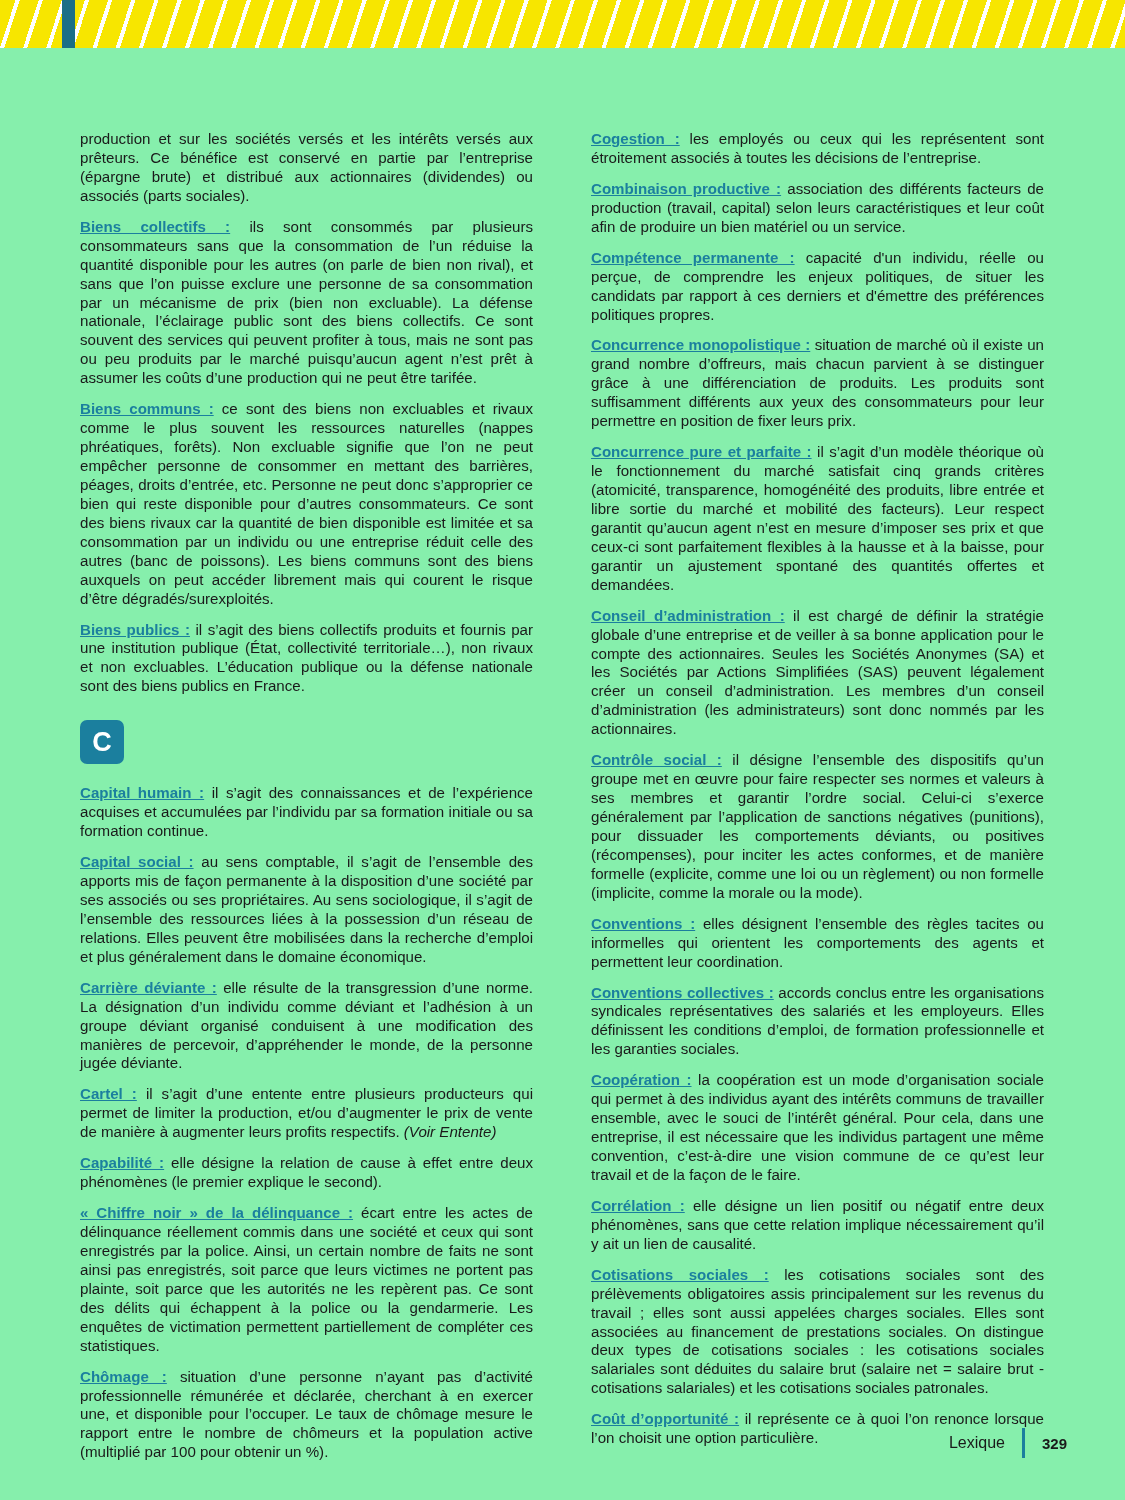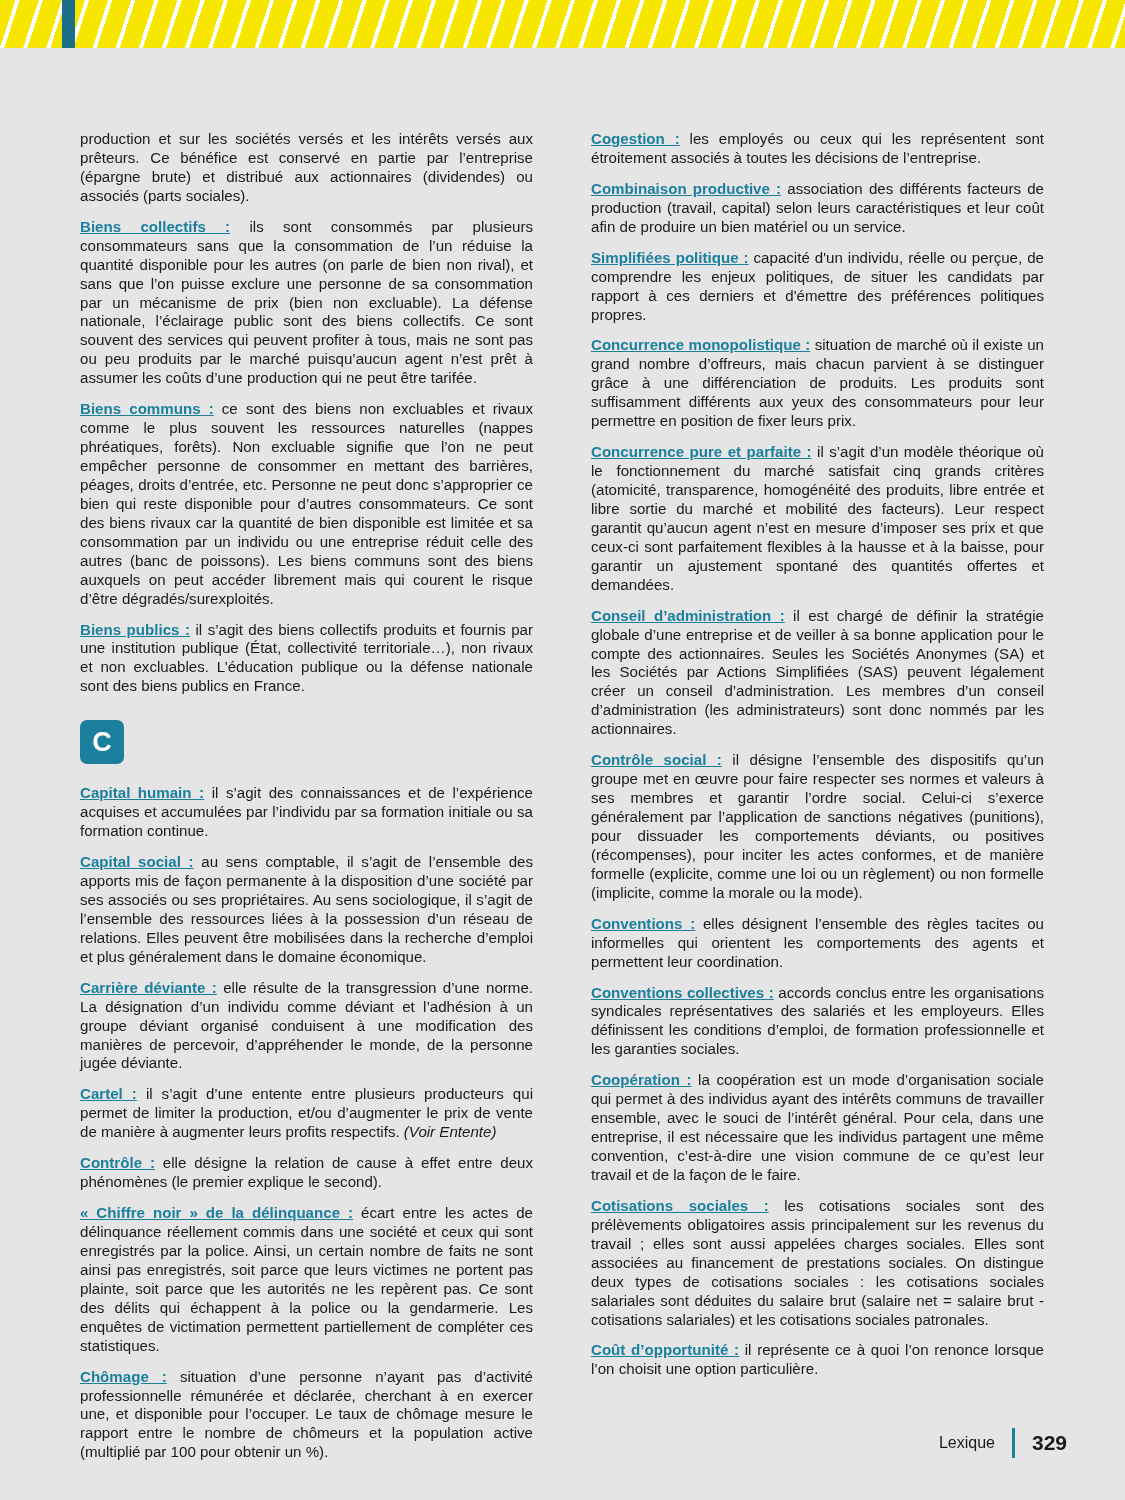--- a/index.html
+++ b/index.html
@@ -4,21 +4,21 @@
 <style>
   html, body {
     margin: 0;
     padding: 0;
     background: #ffffff;
   }
   .page {
     position: relative;
     width: 1125px;
     height: 1500px;
-    background: #e5e5e5;
+    background: #86efac;
     font-family: "Liberation Sans", sans-serif;
     overflow: hidden;
   }
   
   .top-band {
     position: absolute;
     top: 0;
     left: 0;
     width: 1125px;
     height: 48px;
@@ -104,21 +104,21 @@
     font-size: 16px;
     color: #1a1a1a;
   }
   .footer .sep {
     width: 3px;
     height: 30px;
     background: #1b7f9e;
     display: block;
   }
   .footer .pagenum {
-    font-size: 21px;
+    font-size: 15px;
     font-weight: bold;
     color: #1a1a1a;
   }
 </style>
 </head>
 <body>
 
 <div class="page">
 
   <div class="top-band">
@@ -141,50 +141,51 @@
 
 
       <p class="entry"><span class="term">Capital humain :</span><span> il s’agit des connaissances et de l’expérience acquises et accumulées par l’individu par sa formation initiale ou sa formation continue.</span></p>
 
       <p class="entry"><span class="term">Capital social :</span><span> au sens comptable, il s’agit de l’ensemble des apports mis de façon permanente à la disposition d’une société par ses associés ou ses propriétaires. Au sens sociologique, il s’agit de l’ensemble des ressources liées à la possession d’un réseau de relations. Elles peuvent être mobilisées dans la recherche d’emploi et plus généralement dans le domaine économique.</span></p>
 
       <p class="entry"><span class="term">Carrière déviante :</span><span> elle résulte de la transgression d’une norme. La désignation d’un individu comme déviant et l’adhésion à un groupe déviant organisé conduisent à une modification des manières de percevoir, d’appréhender le monde, de la personne jugée déviante.</span></p>
 
       <p class="entry"><span class="term">Cartel :</span><span> il s’agit d’une entente entre plusieurs producteurs qui permet de limiter la production, et/ou d’augmenter le prix de vente de manière à augmenter leurs profits respectifs. </span><span class="italic">(Voir Entente)</span></p>
 
-      <p class="entry"><span class="term">Contrôle :</span><span> elle désigne la relation de cause à effet entre deux phénomènes (le premier explique le second).</span></p>
+      <p class="entry"><span class="term">Capabilité :</span><span> elle désigne la relation de cause à effet entre deux phénomènes (le premier explique le second).</span></p>
 
 
       <p class="entry"><span class="term">« Chiffre noir » de la délinquance :</span><span> écart entre les actes de délinquance réellement commis dans une société et ceux qui sont enregistrés par la police. Ainsi, un certain nombre de faits ne sont ainsi pas enregistrés, soit parce que leurs victimes ne portent pas plainte, soit parce que les autorités ne les repèrent pas. Ce sont des délits qui échappent à la police ou la gendarmerie. Les enquêtes de victimation permettent partiellement de compléter ces statistiques.</span></p>
 
       <p class="entry"><span class="term">Chômage :</span><span> situation d’une personne n’ayant pas d’activité professionnelle rémunérée et déclarée, cherchant à en exercer une, et disponible pour l’occuper. Le taux de chômage mesure le rapport entre le nombre de chômeurs et la population active (multiplié par 100 pour obtenir un %).</span></p>
     </div>
 
     <div class="col">
       <p class="entry"><span class="term">Cogestion :</span><span> les employés ou ceux qui les représentent sont étroitement associés à toutes les décisions de l’entreprise.</span></p>
 
       <p class="entry"><span class="term">Combinaison productive :</span><span> association des différents facteurs de production (travail, capital) selon leurs caractéristiques et leur coût afin de produire un bien matériel ou un service.</span></p>
 
-      <p class="entry"><span class="term">Simplifiées politique :</span><span> capacité d'un individu, réelle ou perçue, de comprendre les enjeux politiques, de situer les candidats par rapport à ces derniers et d'émettre des préférences politiques propres.</span></p>
+      <p class="entry"><span class="term">Compétence permanente :</span><span> capacité d'un individu, réelle ou perçue, de comprendre les enjeux politiques, de situer les candidats par rapport à ces derniers et d'émettre des préférences politiques propres.</span></p>
 
       <p class="entry"><span class="term">Concurrence monopolistique :</span><span> situation de marché où il existe un grand nombre d’offreurs, mais chacun parvient à se distinguer grâce à une différenciation de produits. Les produits sont suffisamment différents aux yeux des consommateurs pour leur permettre en position de fixer leurs prix.</span></p>
 
       <p class="entry"><span class="term">Concurrence pure et parfaite :</span><span> il s’agit d’un modèle théorique où le fonctionnement du marché satisfait cinq grands critères (atomicité, transparence, homogénéité des produits, libre entrée et libre sortie du marché et mobilité des facteurs). Leur respect garantit qu’aucun agent n’est en mesure d’imposer ses prix et que ceux-ci sont parfaitement flexibles à la hausse et à la baisse, pour garantir un ajustement spontané des quantités offertes et demandées.</span></p>
 
       <p class="entry"><span class="term">Conseil d’administration :</span><span> il est chargé de définir la stratégie globale d’une entreprise et de veiller à sa bonne application pour le compte des actionnaires. Seules les Sociétés Anonymes (SA) et les Sociétés par Actions Simplifiées (SAS) peuvent légalement créer un conseil d’administration. Les membres d’un conseil d’administration (les administrateurs) sont donc nommés par les actionnaires.</span></p>
 
 
       <p class="entry"><span class="term">Contrôle social :</span><span> il désigne l’ensemble des dispositifs qu’un groupe met en œuvre pour faire respecter ses normes et valeurs à ses membres et garantir l’ordre social. Celui-ci s’exerce généralement par l’application de sanctions négatives (punitions), pour dissuader les comportements déviants, ou positives (récompenses), pour inciter les actes conformes, et de manière formelle (explicite, comme une loi ou un règlement) ou non formelle (implicite, comme la morale ou la mode).</span></p>
 
       <p class="entry"><span class="term">Conventions :</span><span> elles désignent l’ensemble des règles tacites ou informelles qui orientent les comportements des agents et permettent leur coordination.</span></p>
 
       <p class="entry"><span class="term">Conventions collectives :</span><span> accords conclus entre les organisations syndicales représentatives des salariés et les employeurs. Elles définissent les conditions d’emploi, de formation professionnelle et les garanties sociales.</span></p>
 
       <p class="entry"><span class="term">Coopération :</span><span> la coopération est un mode d’organisation sociale qui permet à des individus ayant des intérêts communs de travailler ensemble, avec le souci de l’intérêt général. Pour cela, dans une entreprise, il est nécessaire que les individus partagent une même convention, c’est-à-dire une vision commune de ce qu’est leur travail et de la façon de le faire.</span></p>
 
+      <p class="entry"><span class="term">Corrélation :</span><span> elle désigne un lien positif ou négatif entre deux phénomènes, sans que cette relation implique nécessairement qu’il y ait un lien de causalité.</span></p>
 
       <p class="entry"><span class="term">Cotisations sociales :</span><span> les cotisations sociales sont des prélèvements obligatoires assis principalement sur les revenus du travail ; elles sont aussi appelées charges sociales. Elles sont associées au financement de prestations sociales. On distingue deux types de cotisations sociales : les cotisations sociales salariales sont déduites du salaire brut (salaire net = salaire brut - cotisations salariales) et les cotisations sociales patronales.</span></p>
 
       <p class="entry"><span class="term">Coût d’opportunité :</span><span> il représente ce à quoi l’on renonce lorsque l’on choisit une option particulière.</span></p>
     </div>
 
   </div>
 
   <div class="footer">
     <span>Lexique</span>

